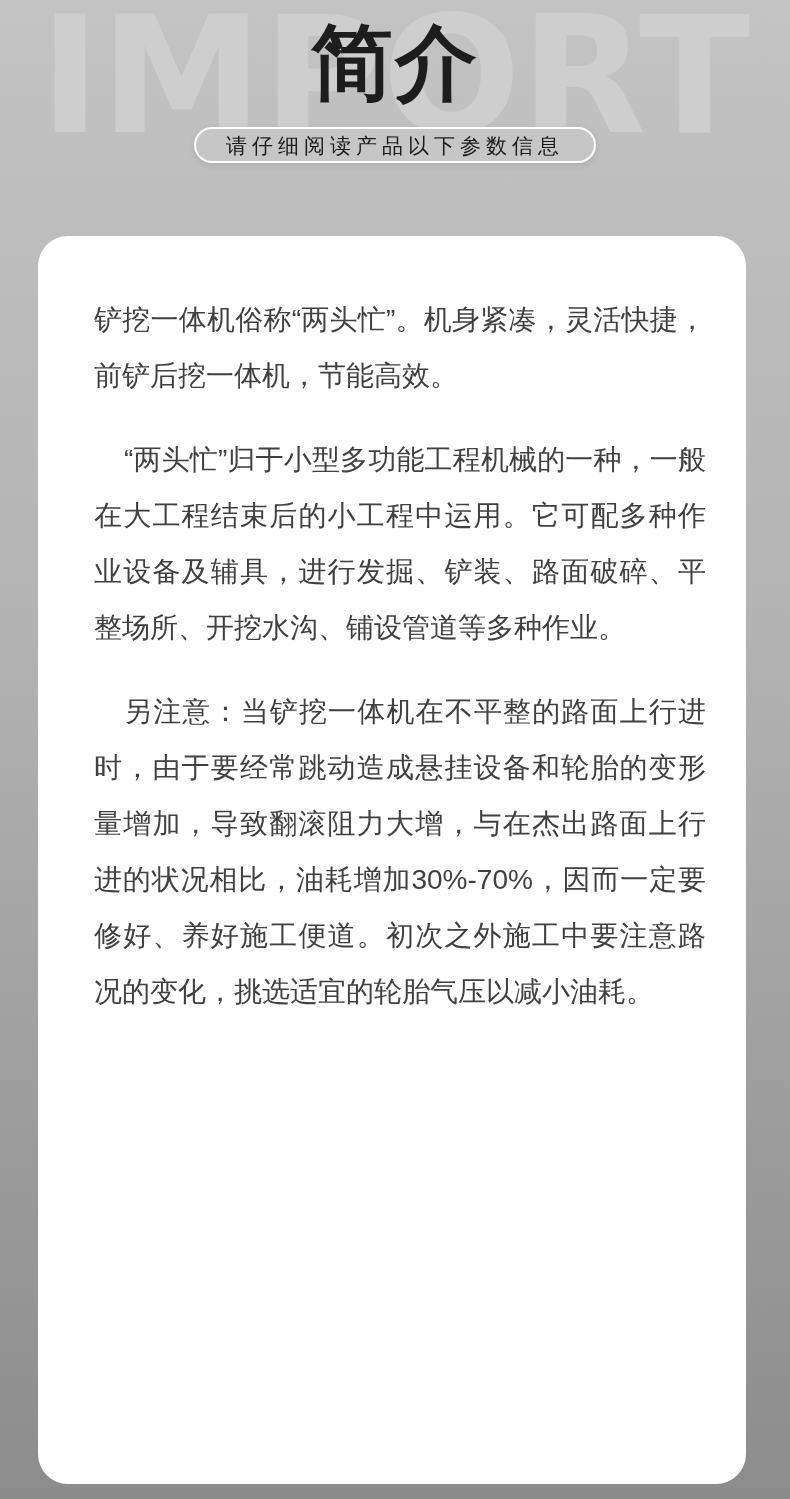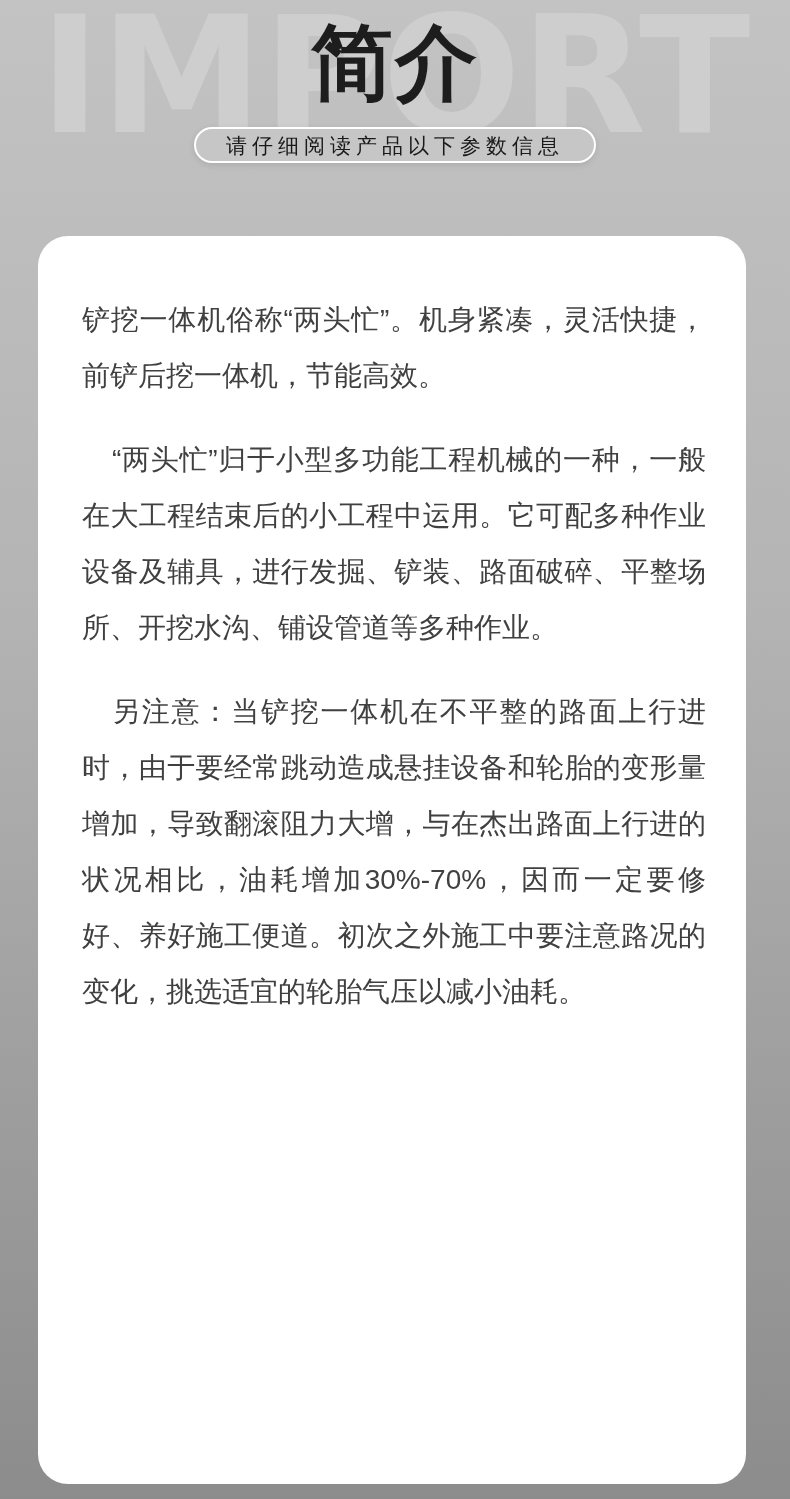--- a/index.html
+++ b/index.html
@@ -71,21 +71,21 @@
     margin-left: 38px;
     width: 708px;
     height: 1248px;
     box-sizing: border-box;
     padding: 56px 40px 40px 40px;
     background: var(--card-bg, #ffffff);
     border-radius: 30px;
     overflow: hidden;
   }
   .para {
-    margin: 0 0 28px 4px;
+    margin: 0 0 28px 16px;
     font-size: 28px;
     line-height: 56px;
     font-weight: 300;
     letter-spacing: 0px;
     color: var(--body-text, #404040);
     text-align: justify;
   }
   .para:last-child { margin-bottom: 0; }
   .para.indent { text-indent: 30px; }
 </style>

